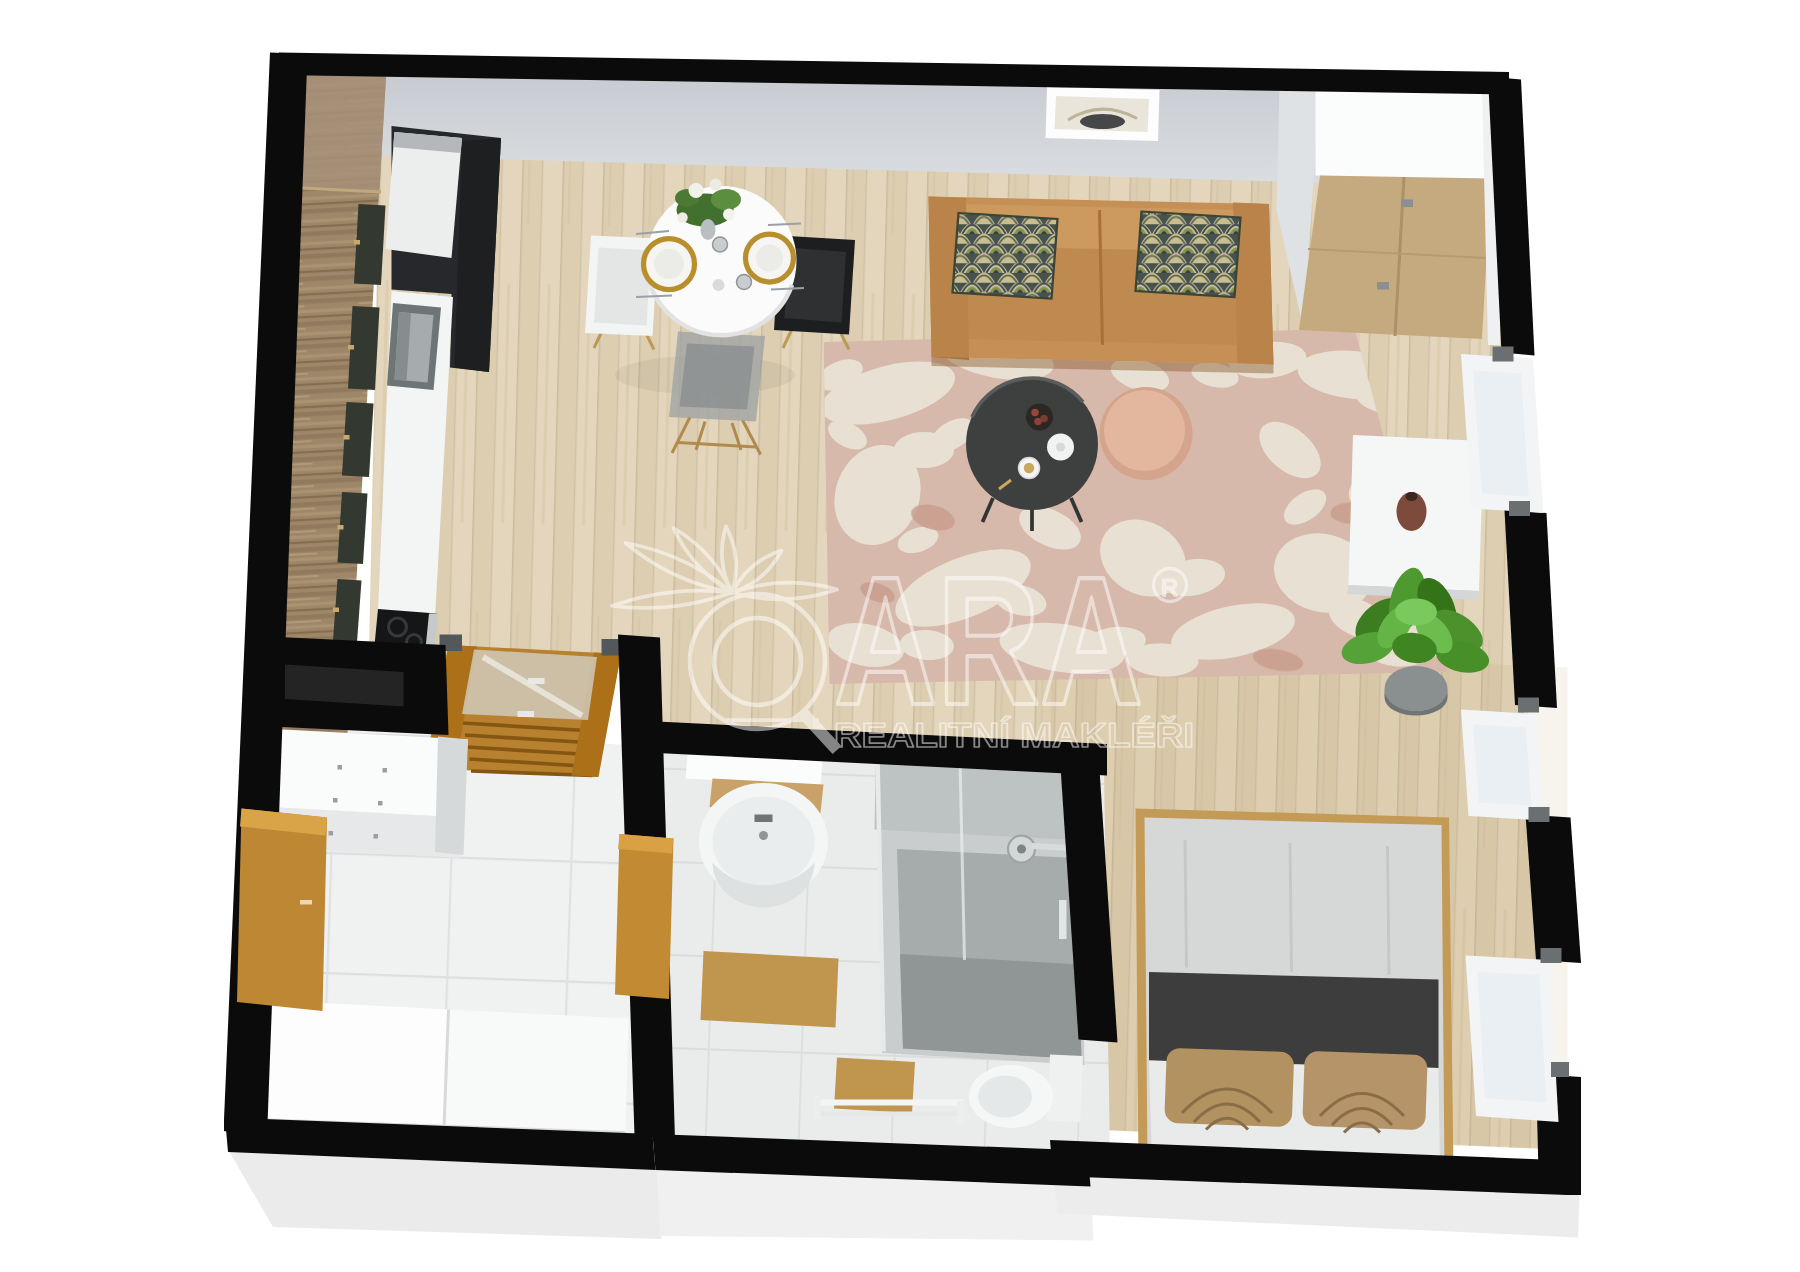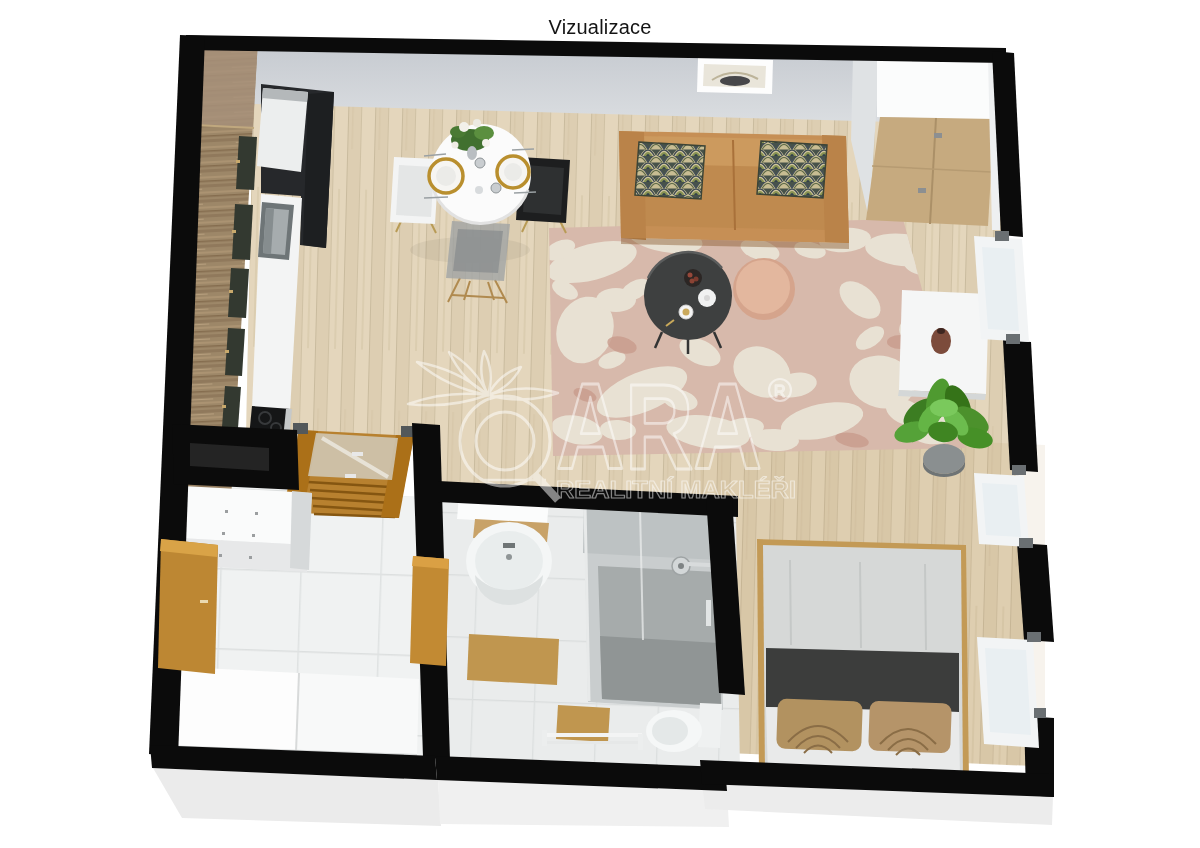--- a/index.html
+++ b/index.html
@@ -404,14 +404,13 @@
   <path d="M488,395 Q495,372 484,351 Q477,374 488,395 Z" stroke-width="2.5"></path>
   <path d="M488,395 Q510,388 521,367 Q499,374 488,395 Z" stroke-width="2.5"></path>
   <path d="M488,395 Q523,405 558,393 Q523,383 488,395 Z" stroke-width="2.5"></path>
   <text x="556" y="469" font-family="Liberation Sans, sans-serif" font-weight="bold" font-size="122" textLength="206" lengthAdjust="spacingAndGlyphs" stroke-width="2.8">ARA</text>
   <circle cx="780" cy="390" r="11" stroke-width="2.2"></circle>
   <text x="774" y="397" font-family="Liberation Sans, sans-serif" font-size="16" stroke-width="1.4">R</text>
   <line x1="484" y1="480" x2="546" y2="480" stroke-width="2.5"></line>
   <text x="556" y="498" font-family="Liberation Sans, sans-serif" font-weight="bold" font-size="23" textLength="240" lengthAdjust="spacingAndGlyphs" stroke-width="1.1">REALITNÍ MAKLÉŘI</text>
 </g>
 </svg>
-<div class="title">Vizualizace</div>
 </div>
 
 </body></html>

